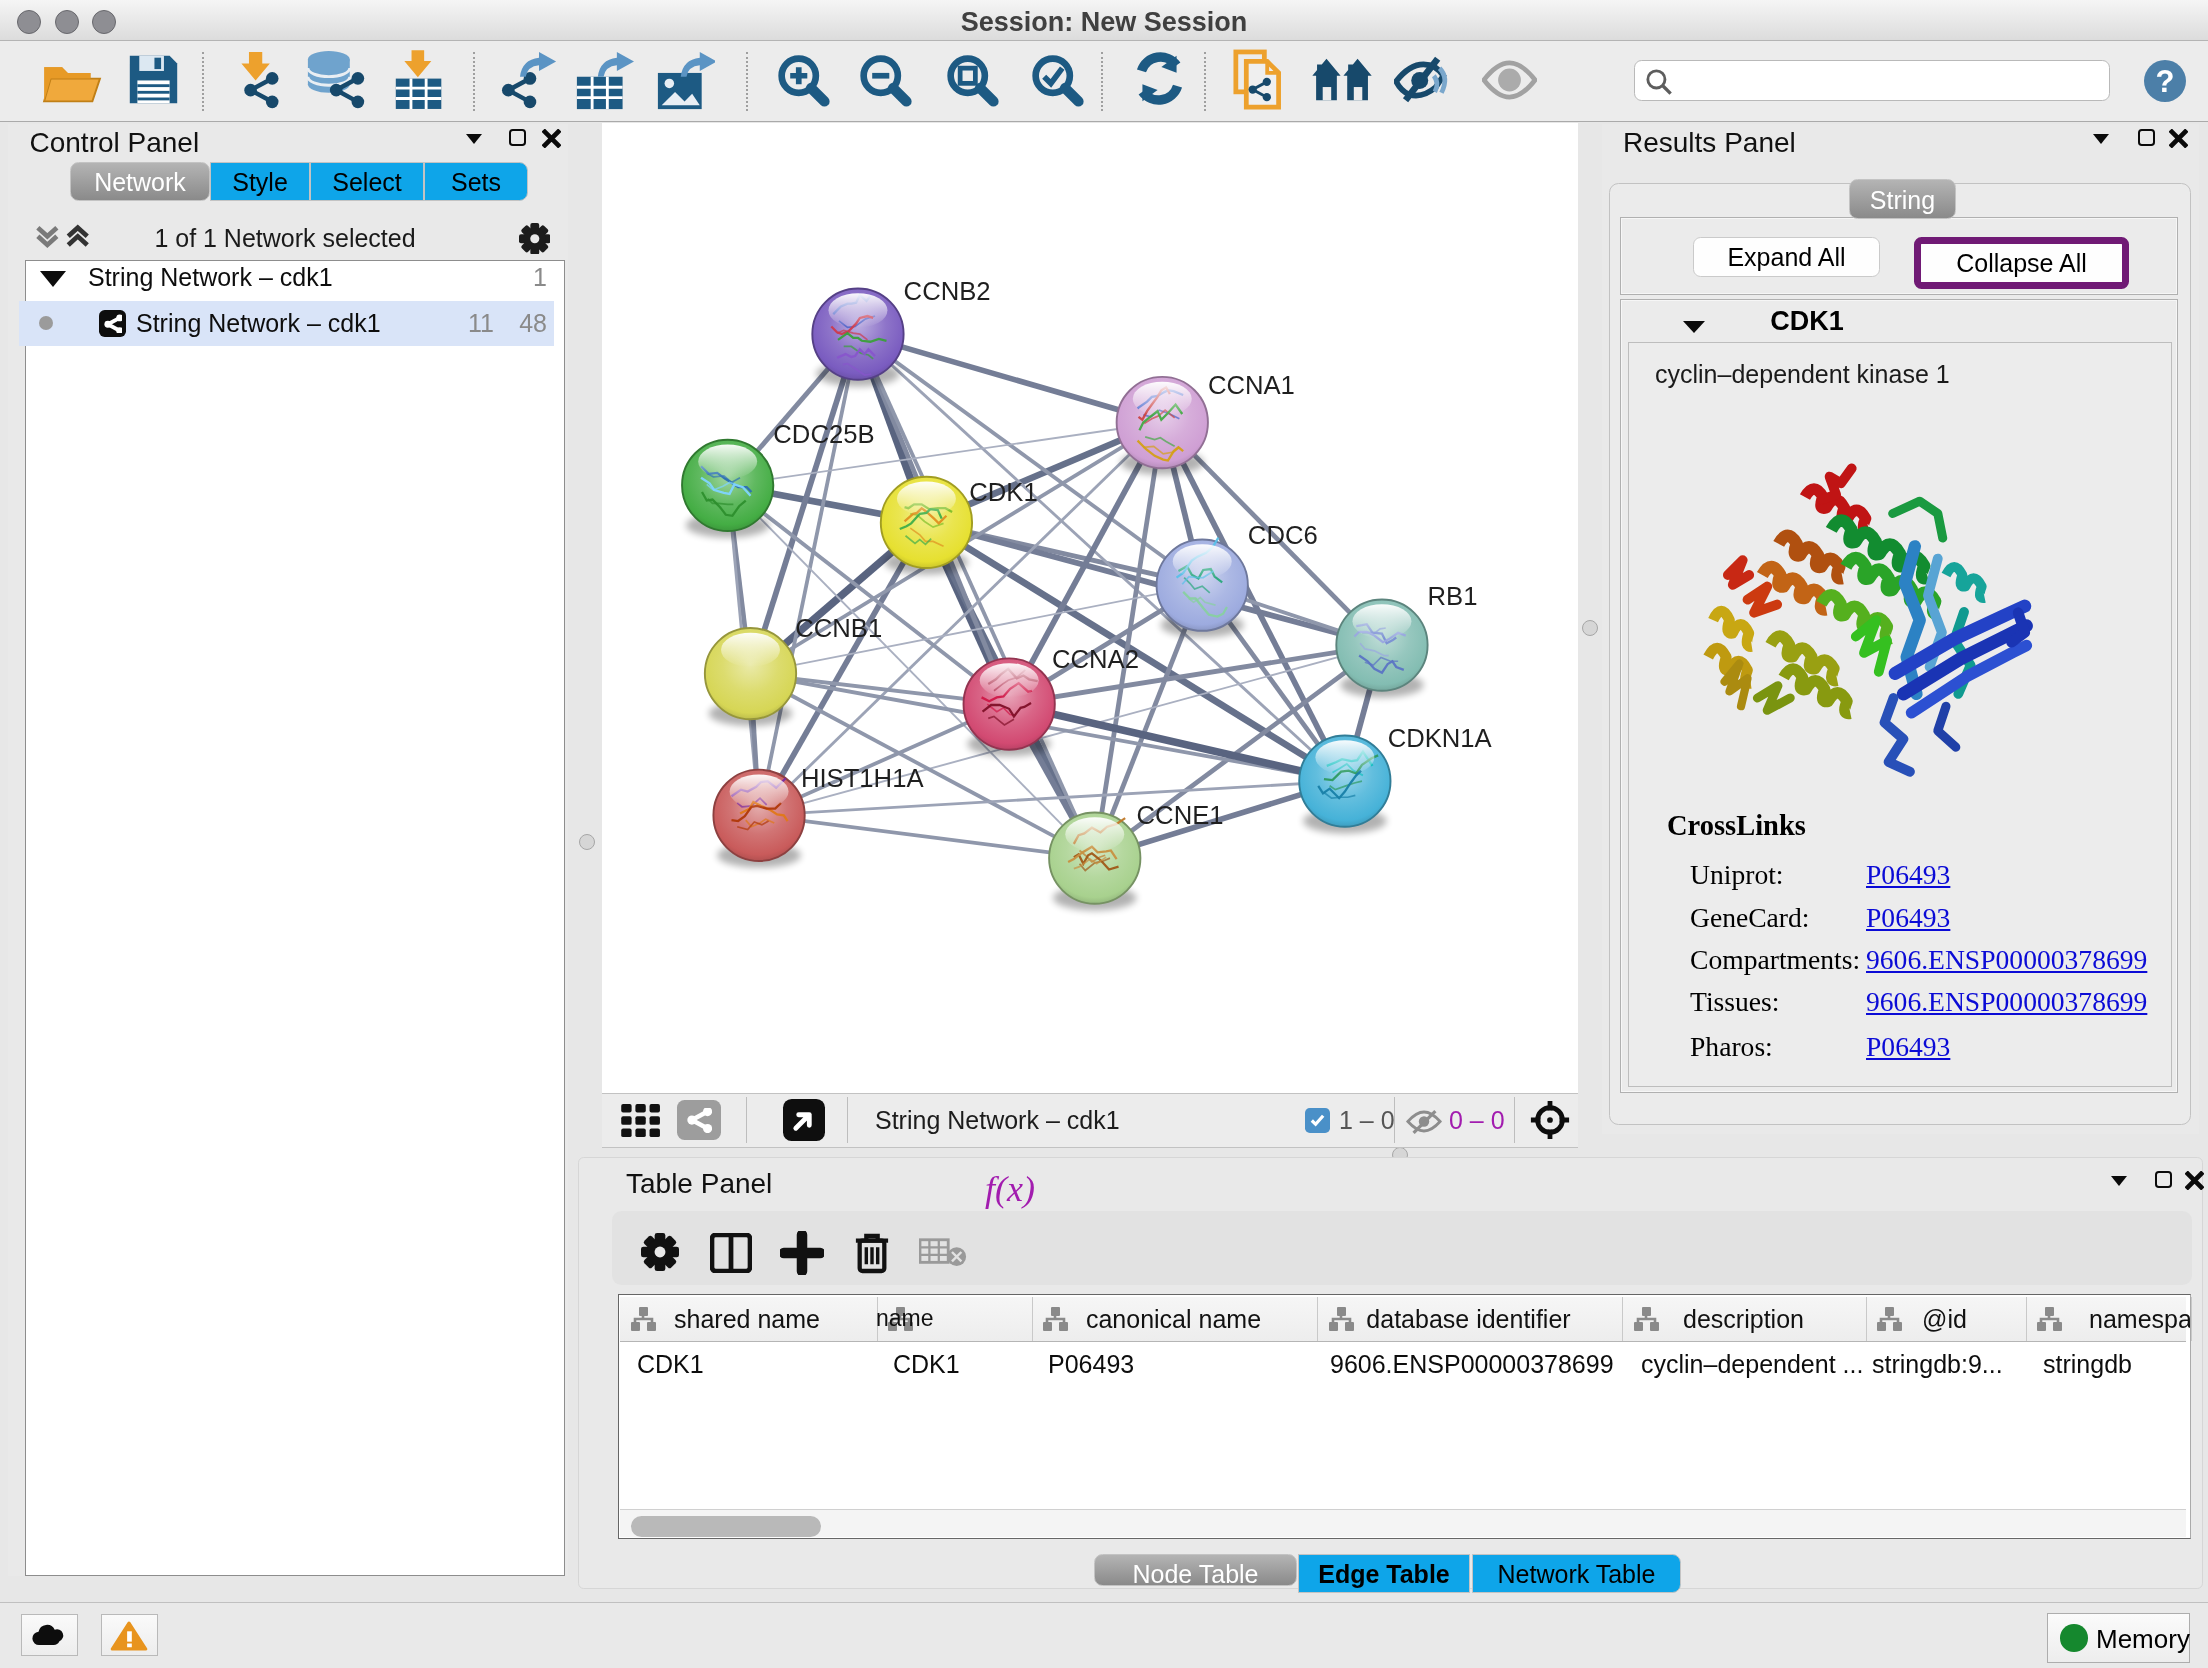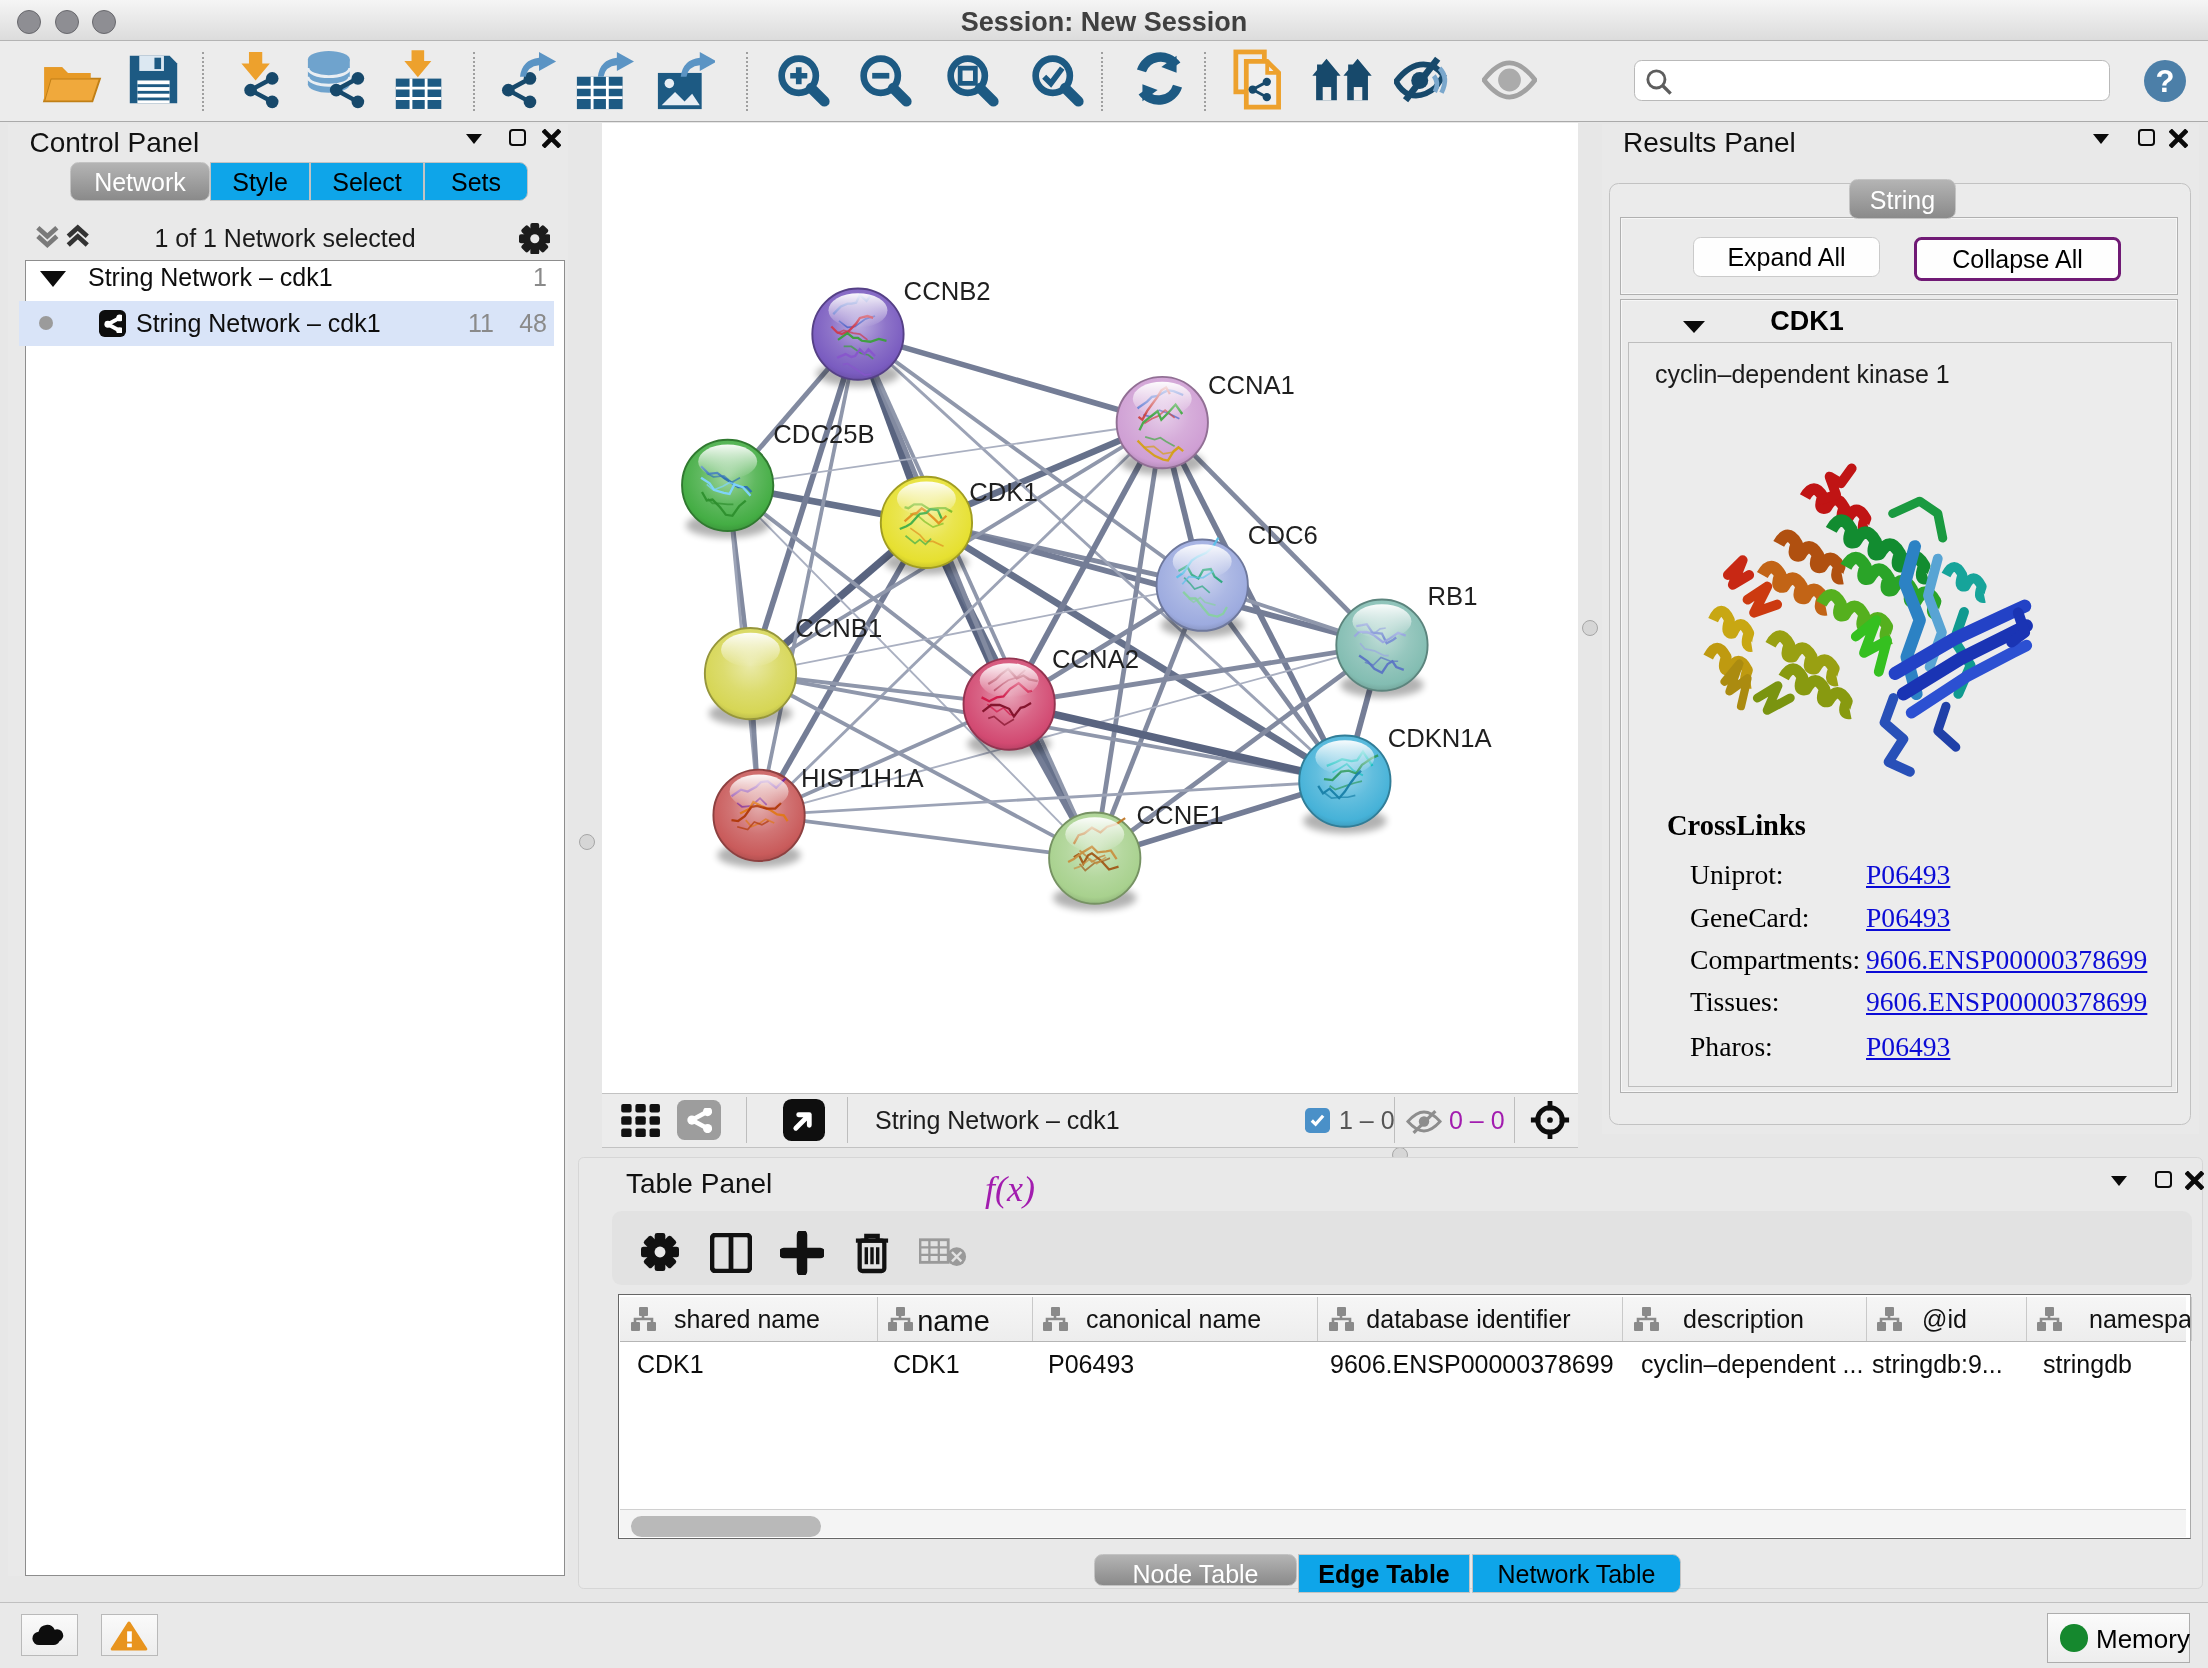--- a/index.html
+++ b/index.html
@@ -527,21 +527,21 @@
 <div class="abs phead" style="left:1623px;top:127px;">Results Panel</div>
 <div class="abs ptri" style="left:2093px;top:134px;"></div>
 <div class="abs psq" style="left:2138px;top:129px;"></div>
 <svg class="abs" style="left:2169px;top:129px" width="19" height="19" viewBox="0 0 20 20">
     <path d="M3 3 L17 17 M17 3 L3 17" stroke="#0a0a0a" stroke-width="5" stroke-linecap="square"></path>
   </svg>
 <div class="abs tab tabsel" style="left:1849px;top:179px;width:107px;height:40px;line-height:40px;border-radius:8.6px;z-index:3;">String</div>
 <div class="abs" style="left:1609px;top:183px;width:580px;height:940px;background:#ebebeb;border:1px solid #c2c2c2;border-radius:9.5px;"></div>
 <div class="abs" style="left:1620px;top:217px;width:556px;height:76px;background:#ebebeb;border:1px solid #b0b0b0;box-shadow:inset 0 0 0 1px #f6f6f6;"></div>
 <div class="abs" style="left:1693px;top:237px;width:185px;height:38px;background:#fefefe;border:1px solid #cacaca;border-radius:7.6px;font-size:25px;text-align:center;line-height:38px;color:#000;">Expand All</div>
-<div class="abs" style="left:1914px;top:237px;width:201px;height:38px;background:#fefefe;border:3px solid #701a75;border-radius:7.6px;font-size:25px;text-align:center;line-height:38px;color:#000;">Collapse All</div>
+<div class="abs" style="left:1914px;top:237px;width:201px;height:38px;background:#fefefe;border:7px solid #701a75;border-radius:7.6px;font-size:25px;text-align:center;line-height:38px;color:#000;">Collapse All</div>
 <div class="abs" style="left:1620px;top:299px;width:556px;height:792px;background:#ebebeb;border:1px solid #b0b0b0;box-shadow:inset 0 0 0 1px #f6f6f6;"></div>
 <div class="abs" style="left:1683px;top:321px;width:0;height:0;border-left:11.4px solid transparent;border-right:11.4px solid transparent;border-top:12.4px solid #0a0a0a;"></div>
 <div class="abs" style="left:1750px;top:306px;width:114px;text-align:center;font-size:27px;font-weight:bold;color:#000;">CDK1</div>
 <div class="abs" style="left:1628px;top:342px;width:542px;height:743px;background:#ececec;border:1px solid #bdbdbd;"></div>
 <div class="abs" style="left:1655px;top:360px;font-size:25px;color:#1a1a1a;">cyclin–dependent kinase 1</div>
 <svg class="abs" style="left:1674px;top:452px" width="380" height="328" viewBox="0 0 400 400">
     <path d="M128 55 q11.0 -20, 22 0 q-6.6 16.0, 3.96 13.0 q11.0 -20, 22 0 q-6.6 16.0, 3.96 13.0 q11.0 -20, 22 0 q-6.6 16.0, 3.96 13.0" fill="none" stroke="#c01414" stroke-width="14" stroke-linejoin="round"></path>
     <path d="M185 20 L172 38 L158 30 L166 52 L148 58" fill="none" stroke="#c01414" stroke-width="12" stroke-linejoin="round" stroke-linecap="round"></path>
     <path d="M96 112 q11.0 -20, 22 0 q-6.6 16.0, 3.96 14.0 q11.0 -20, 22 0 q-6.6 16.0, 3.96 14.0 q11.0 -20, 22 0 q-6.6 16.0, 3.96 14.0" fill="none" stroke="#b05010" stroke-width="15" stroke-linejoin="round"></path>
     <path d="M76 150 q11.0 -20, 22 0 q-6.6 16.0, 3.96 14.0 q11.0 -20, 22 0 q-6.6 16.0, 3.96 14.0 q11.0 -20, 22 0 q-6.6 16.0, 3.96 14.0" fill="none" stroke="#c26416" stroke-width="15" stroke-linejoin="round"></path>
@@ -635,21 +635,21 @@
 <div class="abs" style="left:618px;top:1305px;width:258px;text-align:center;font-size:25px;color:#111;">shared name</div>
 <div class="abs thcell" style="left:878px;top:1297px;width:155px;height:44px;"></div>
 <svg class="abs" style="left:888px;top:1307px" width="25" height="24" viewBox="0 0 25 24">
     <g fill="#8a8a8a">
       <rect x="8" y="0" width="9" height="9" rx="1"></rect>
       <rect x="0" y="15" width="9" height="9" rx="1"></rect>
       <rect x="16" y="15" width="9" height="9" rx="1"></rect>
       <path d="M12 9 L12 13 M4 15 L4 12 L21 12 L21 15" stroke="#8a8a8a" stroke-width="2.6" fill="none"></path>
     </g>
   </svg>
-<div class="abs" style="left:876px;top:1305px;width:155px;text-align:center;font-size:29px;color:#111;">name</div>
+<div class="abs" style="left:876px;top:1305px;width:155px;text-align:left;font-size:23px;color:#111;">name</div>
 <div class="abs thcell" style="left:1033px;top:1297px;width:285px;height:44px;"></div>
 <svg class="abs" style="left:1043px;top:1307px" width="25" height="24" viewBox="0 0 25 24">
     <g fill="#8a8a8a">
       <rect x="8" y="0" width="9" height="9" rx="1"></rect>
       <rect x="0" y="15" width="9" height="9" rx="1"></rect>
       <rect x="16" y="15" width="9" height="9" rx="1"></rect>
       <path d="M12 9 L12 13 M4 15 L4 12 L21 12 L21 15" stroke="#8a8a8a" stroke-width="2.6" fill="none"></path>
     </g>
   </svg>
 <div class="abs" style="left:1031px;top:1305px;width:285px;text-align:center;font-size:25px;color:#111;">canonical name</div>

